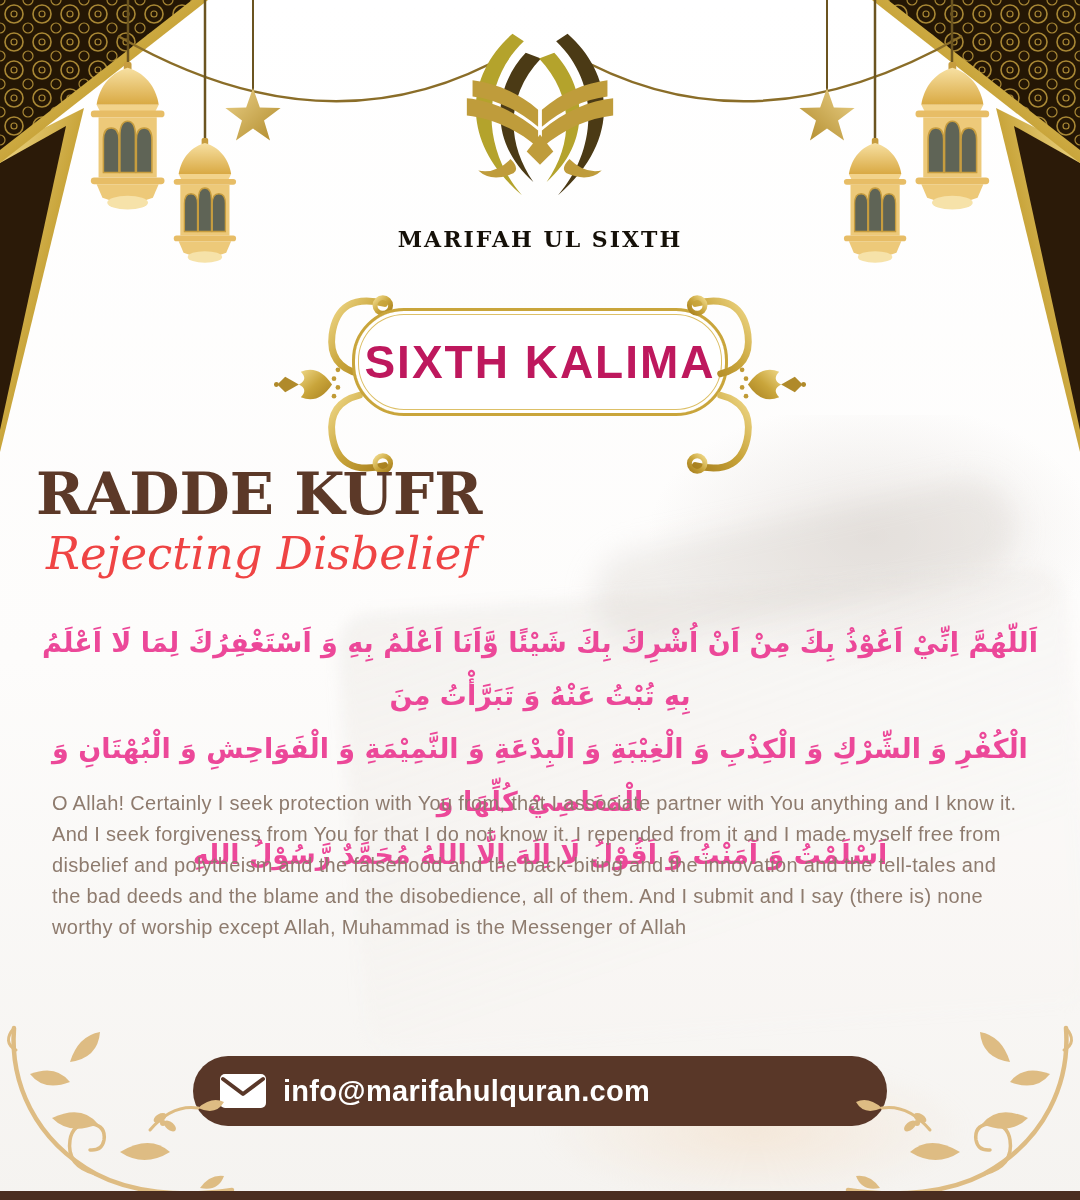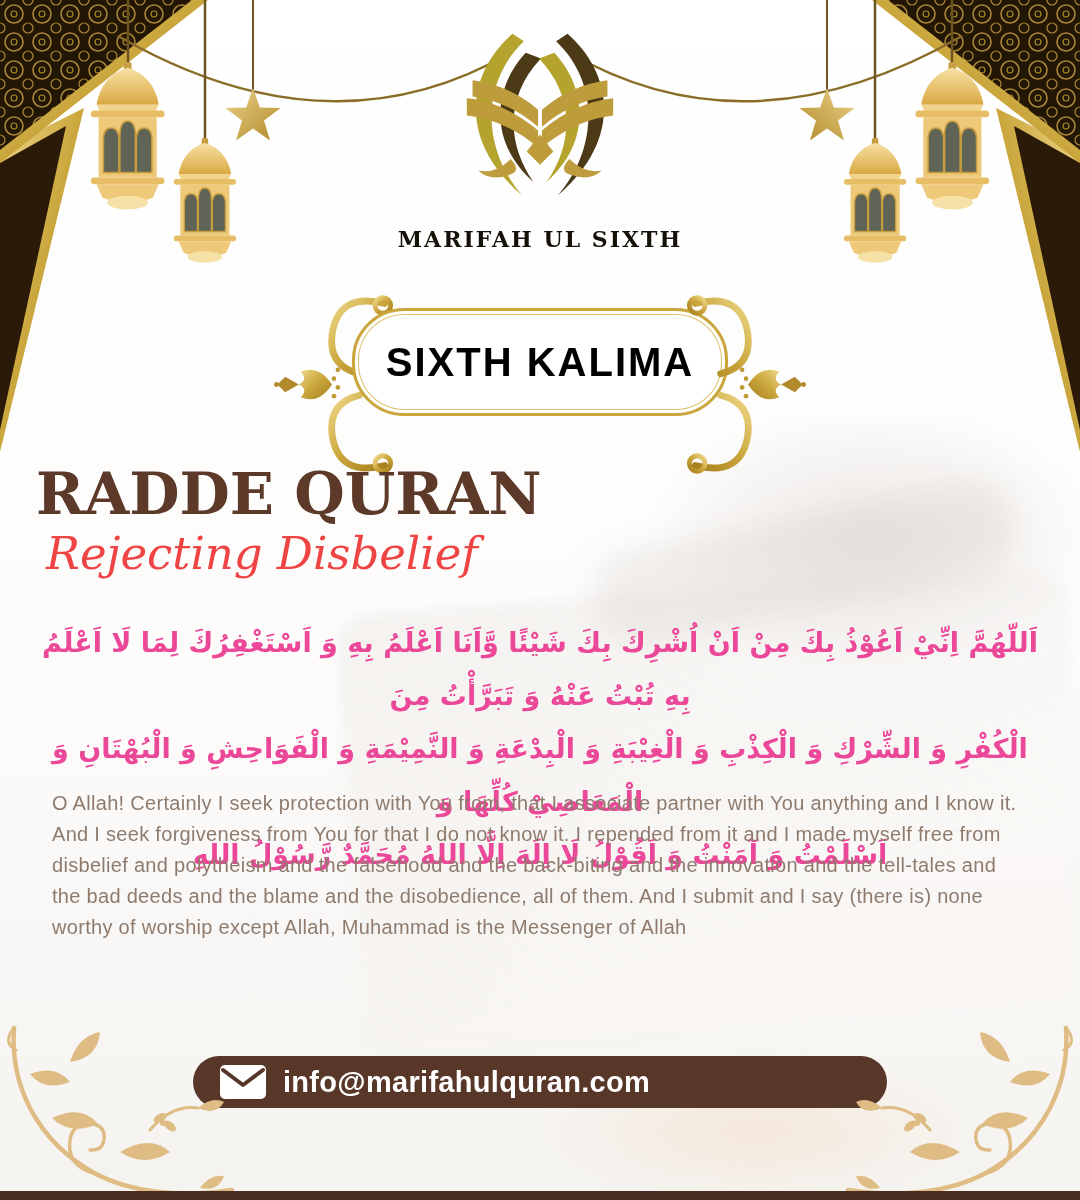--- a/index.html
+++ b/index.html
@@ -28,37 +28,37 @@
   .hang.right{right:0;transform:scaleX(-1);}
   
   .logo-wrap{position:absolute;top:28px;left:50%;transform:translateX(-50%);width:320px;text-align:center;}
   .brand{margin-top:4px;font-family:"DejaVu Serif","Liberation Serif",serif;font-weight:bold;
     font-size:22px;letter-spacing:2px;color:#151008;white-space:nowrap;}
   
   .banner{position:absolute;top:282px;left:50%;transform:translateX(-50%);width:560px;height:205px;}
   .banner-box{position:absolute;left:92px;right:92px;top:26px;height:102px;border:3px solid #c9a53b;
     border-radius:52px;background:#fff;display:flex;align-items:center;justify-content:center;
     box-shadow:inset 0 0 0 3px #fff, inset 0 0 0 4px #ddc068;}
-  .banner-title{font-size:40px;font-weight:800;letter-spacing:2px;color:#000000;}
+  .banner-title{font-size:46px;font-weight:800;letter-spacing:2px;color:#be185d;}
   .orn{position:absolute;top:0;height:205px;}
   .orn.left{left:14px;}
   .orn.right{right:14px;transform:scaleX(-1);}
   
   .heading{position:absolute;left:36px;top:462px;}
   .heading h1{margin:0;font-family:"DejaVu Serif","Liberation Serif",serif;font-weight:bold;
     font-size:58px;line-height:64px;color:#5c3928;letter-spacing:0;}
   .heading .sub{margin:2px 0 0 10px;font-family:"DejaVu Serif","Liberation Serif",serif;
     font-style:italic;font-size:45px;line-height:52px;color:#ef4444;}
   
   .arabic{position:absolute;left:40px;right:40px;top:616px;text-align:center;direction:rtl;
     color:#ec4899;font-family:"DejaVu Sans",sans-serif;font-weight:bold;font-size:27px;line-height:53px;}
   .translation{position:absolute;left:52px;right:52px;top:788px;margin:0;text-align:left;
     color:#8e7b6e;font-size:20px;line-height:31px;letter-spacing:.3px;}
   
-  .pill{position:absolute;top:1056px;left:50%;transform:translateX(-50%);width:694px;height:52px;
+  .pill{position:absolute;top:1056px;left:50%;transform:translateX(-50%);width:694px;height:70px;
     background:#593728;border-radius:36px;display:flex;align-items:center;
     justify-content:space-between;padding:0 30px 0 26px;box-sizing:border-box;}
   .cgroup{display:flex;align-items:center;gap:16px;}
   .ctext{color:#ffffff;font-size:29px;font-weight:bold;letter-spacing:.3px;white-space:nowrap;}
   
   .flourish{position:absolute;top:1022px;}
   .flourish.bl{left:0;}
   .flourish.br{right:0;transform:scaleX(-1);}
   .bottom-strip{position:absolute;left:0;right:0;bottom:0;height:9px;background:#4a2d20;}
 </style>
@@ -185,21 +185,21 @@
   </svg>
   <div class="banner-box">
     <span class="banner-title">SIXTH KALIMA</span>
   </div>
   <svg class="orn right" width="120" height="205" viewBox="0 0 120 210">
     <use href="#scrollOrn"></use>
   </svg>
 </div>
 
 <div class="heading">
-  <h1>RADDE QURAN</h1>
+  <h1>RADDE KUFR</h1>
   <div class="sub">Rejecting Disbelief</div>
 </div>
 
 <div class="arabic" dir="rtl">
   <div>اَللّهُمَّ اِنِّيْ اَعُوْذُ بِكَ مِنْ اَنْ اُشْرِكَ بِكَ شَيْئًا وَّاَنَا اَعْلَمُ بِهِ وَ اَسْتَغْفِرُكَ لِمَا لَا اَعْلَمُ بِهِ تُبْتُ عَنْهُ وَ تَبَرَّأْتُ مِنَ</div>
   <div>الْكُفْرِ وَ الشِّرْكِ وَ الْكِذْبِ وَ الْغِيْبَةِ وَ الْبِدْعَةِ وَ النَّمِيْمَةِ وَ الْفَوَاحِشِ وَ الْبُهْتَانِ وَ الْمَعَاصِيْ كُلِّهَا وَ</div>
   <div>اَسْلَمْتُ وَ آمَنْتُ وَ اَقُوْلُ لَا اِلَهَ اِلَّا اللهُ مُحَمَّدٌ رَّسُوْلُ اللهِ</div>
 </div>
 
 <p class="translation">O Allah! Certainly I seek protection with You from, that I associate partner with You anything and I know it. And I seek forgiveness from You for that I do not know it. I repended from it and I made myself free from disbelief and polytheism and the falsehood and the back-biting and the innovation and the tell-tales and the bad deeds and the blame and the disobedience, all of them. And I submit and I say (there is) none worthy of worship except Allah, Muhammad is the Messenger of Allah</p>

